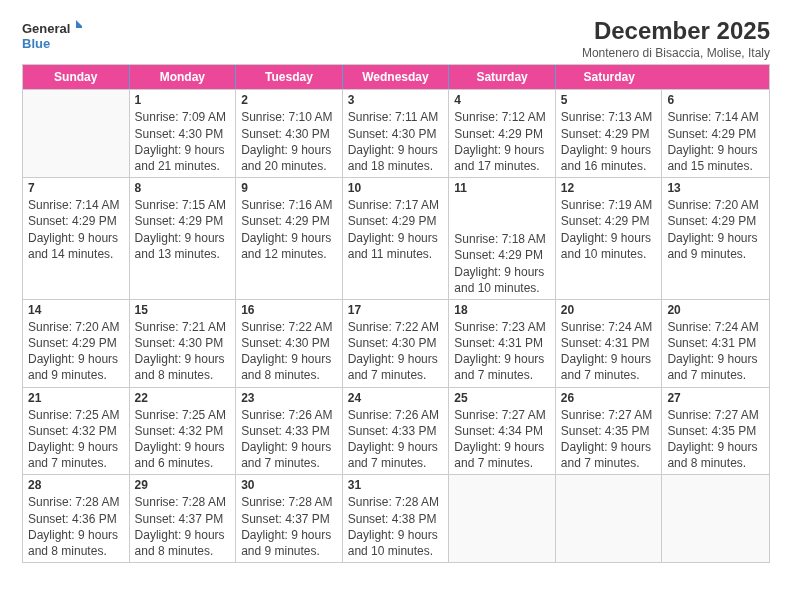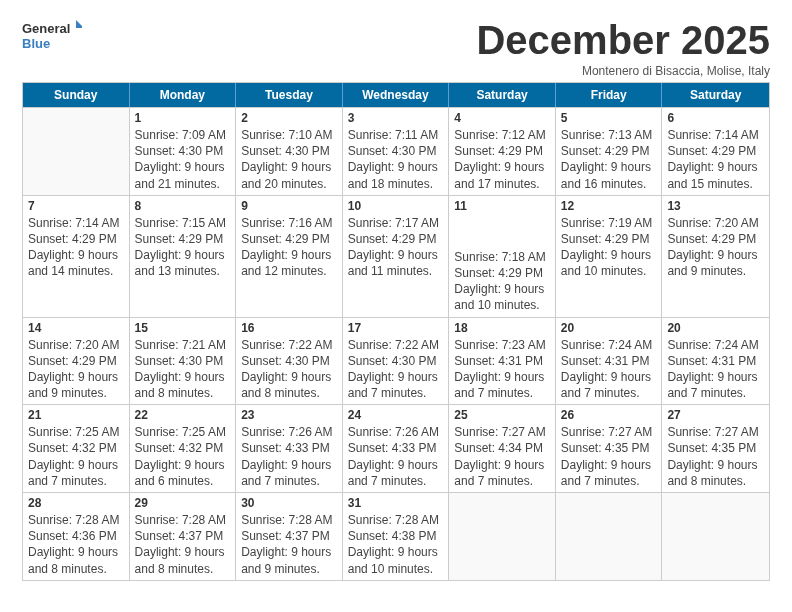--- a/index.html
+++ b/index.html
@@ -25,41 +25,41 @@
     }
     .logo {
       display: flex;
       align-items: center;
       gap: 4px;
     }
     .title-block {
       text-align: right;
     }
     .main-title {
-      font-size: 40px;
+      font-size: 24px;
       font-weight: bold;
       color: #333;
       line-height: 1.1;
     }
     .subtitle {
       font-size: 12px;
       color: #555;
       margin-top: 2px;
     }
     .calendar {
       flex: 1;
       display: flex;
       flex-direction: column;
       border: 1px solid #ccc;
       border-collapse: collapse;
     }
     .cal-header {
       display: grid;
       grid-template-columns: repeat(7, 1fr);
-      background-color: #0369a1;
+      background-color: #ec4899;
     }
     .cal-header-cell {
       color: #fff;
       font-size: 12px;
       font-weight: bold;
       text-align: center;
       padding: 5px 2px;
       border-right: 1px solid #5a9fd4;
     }
     .cal-header-cell:last-child { border-right: none; }
@@ -116,21 +116,20 @@
     </div>
   </div>
 
   <div class="calendar">
     <div class="cal-header">
     <div class="cal-header-cell">Sunday</div>
         <div class="cal-header-cell">Monday</div>
         <div class="cal-header-cell">Tuesday</div>
         <div class="cal-header-cell">Wednesday</div>
         <div class="cal-header-cell">Saturday</div>
-        <div class="cal-header-cell">Friday</div>
         <div class="cal-header-cell">Saturday</div>
       </div>
     <div class="cal-body">
     <div class="cal-row">
           <div class="cal-cell empty"></div>
           <div class="cal-cell">
             <span class="day-num">1</span>
             <div class="cell-info" style="white-space: pre-line;">Sunrise: 7:09 AM
 Sunset: 4:30 PM
 Daylight: 9 hours

